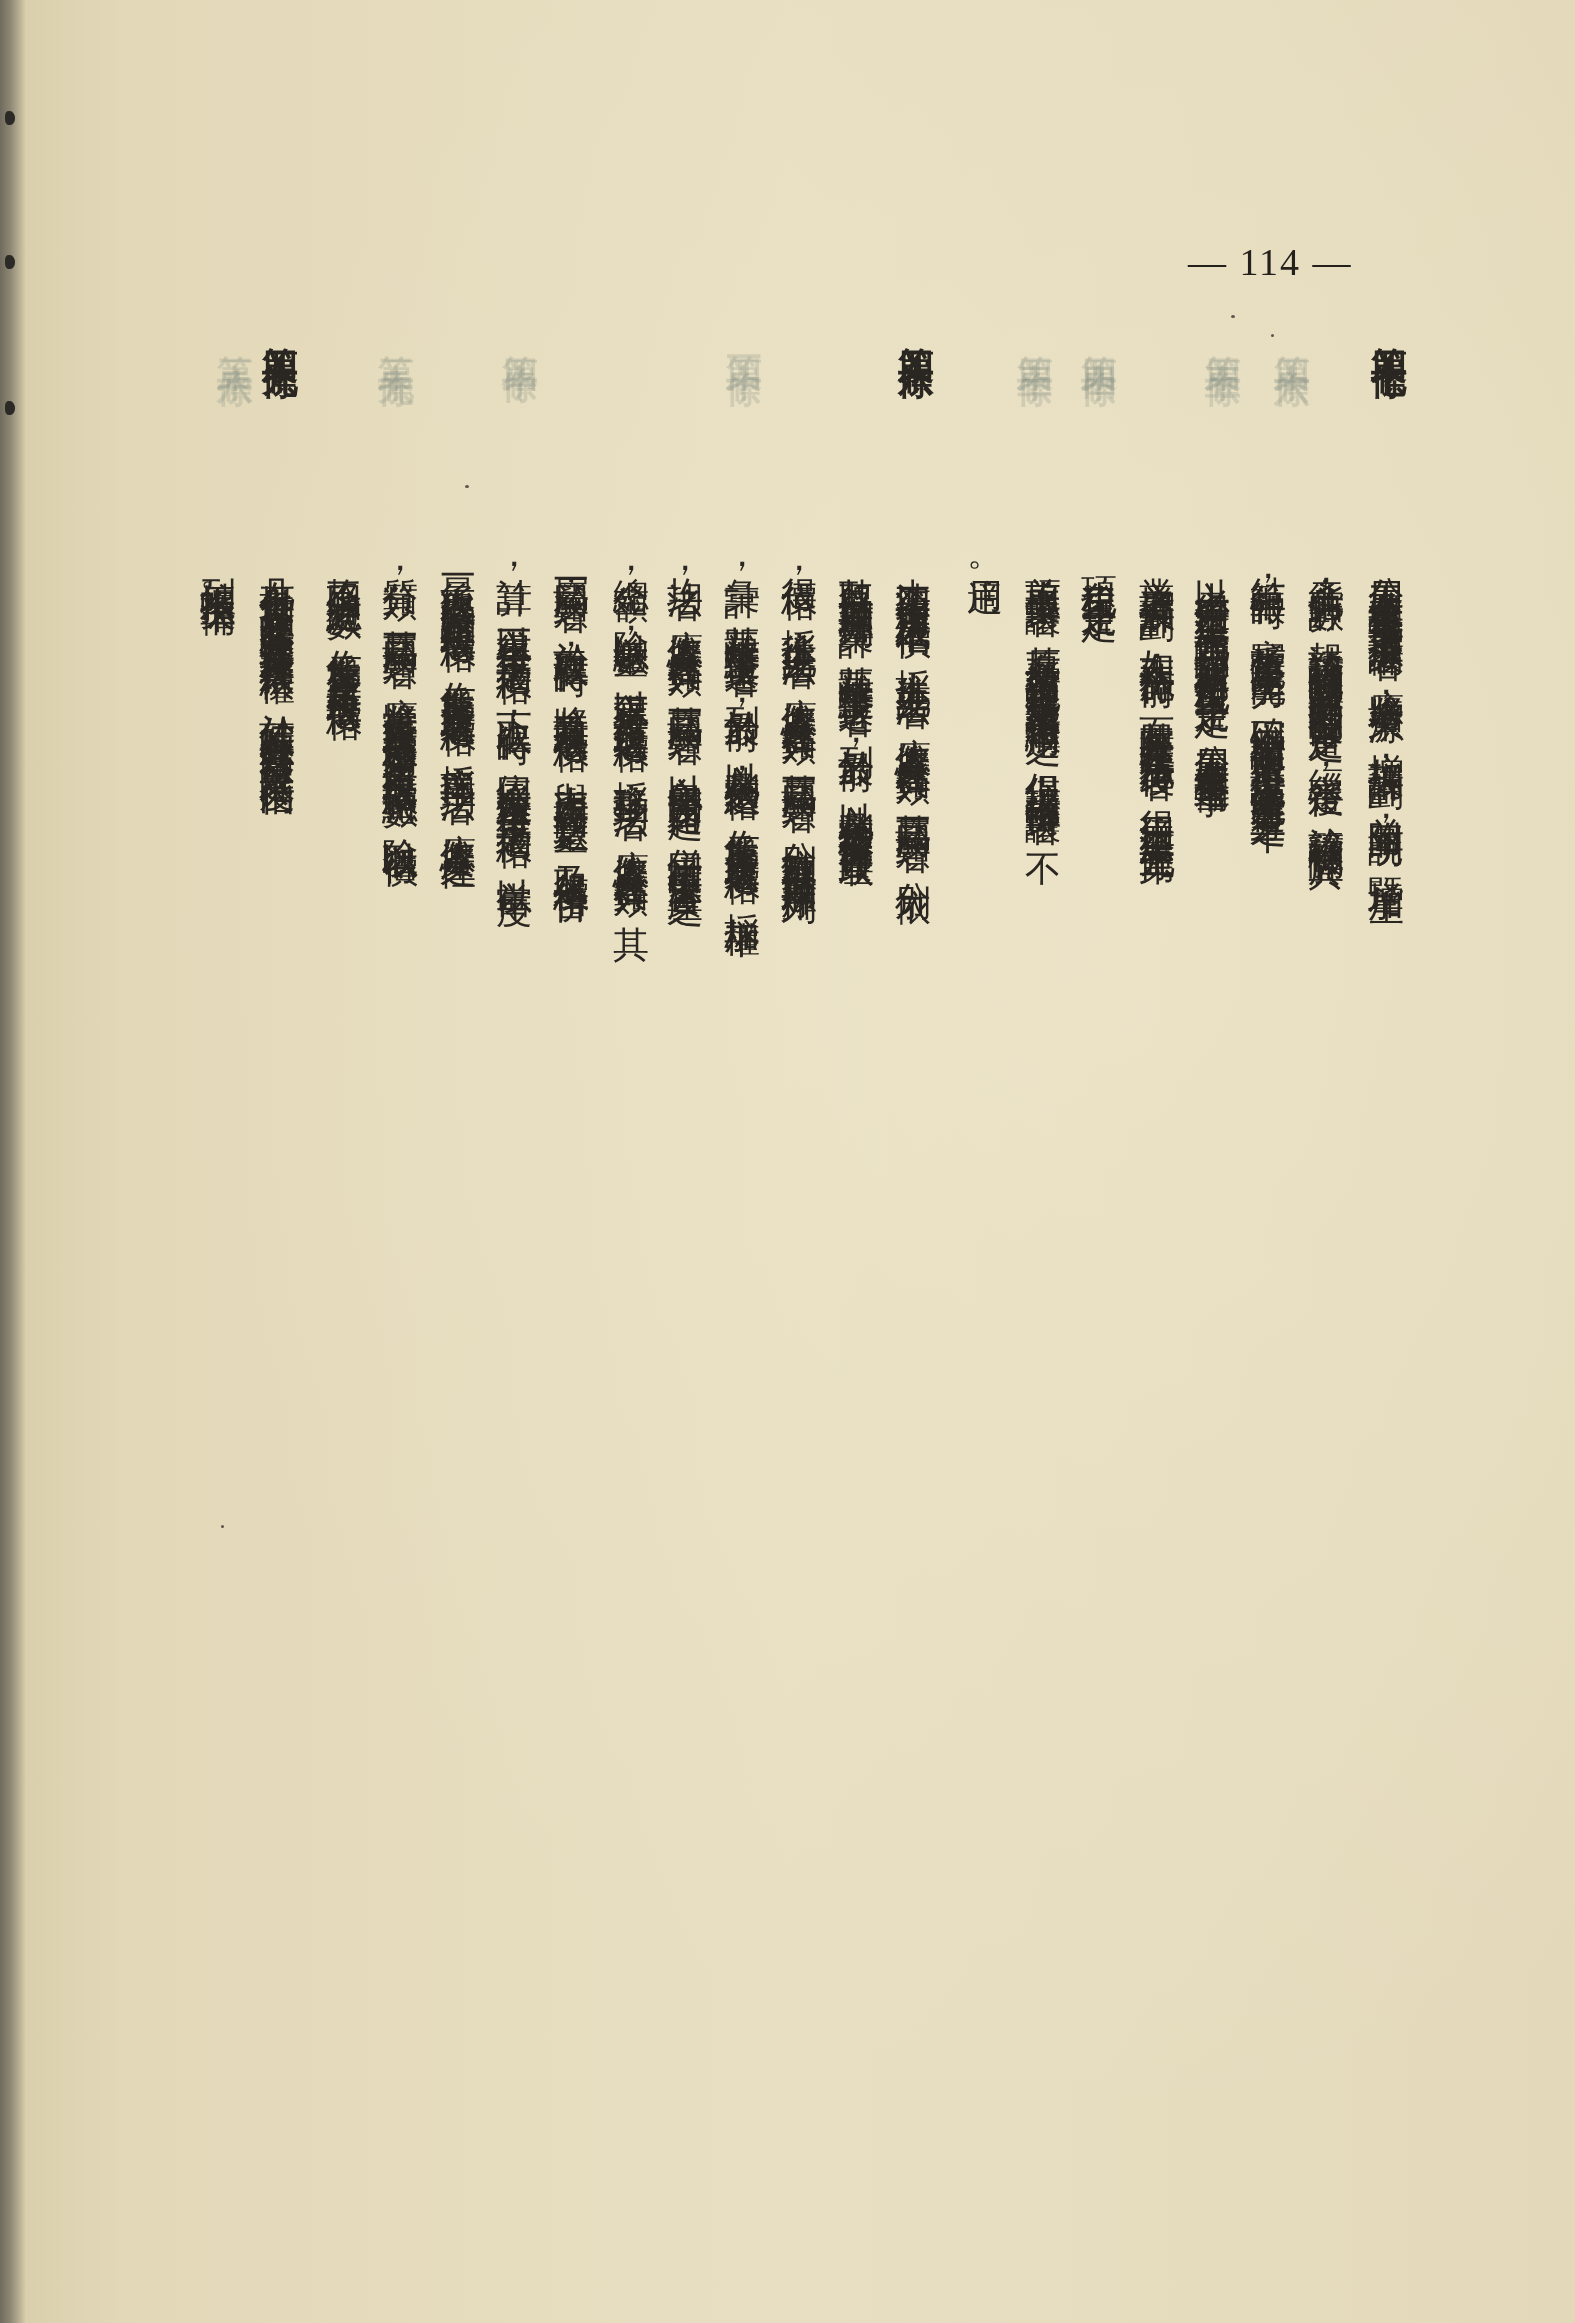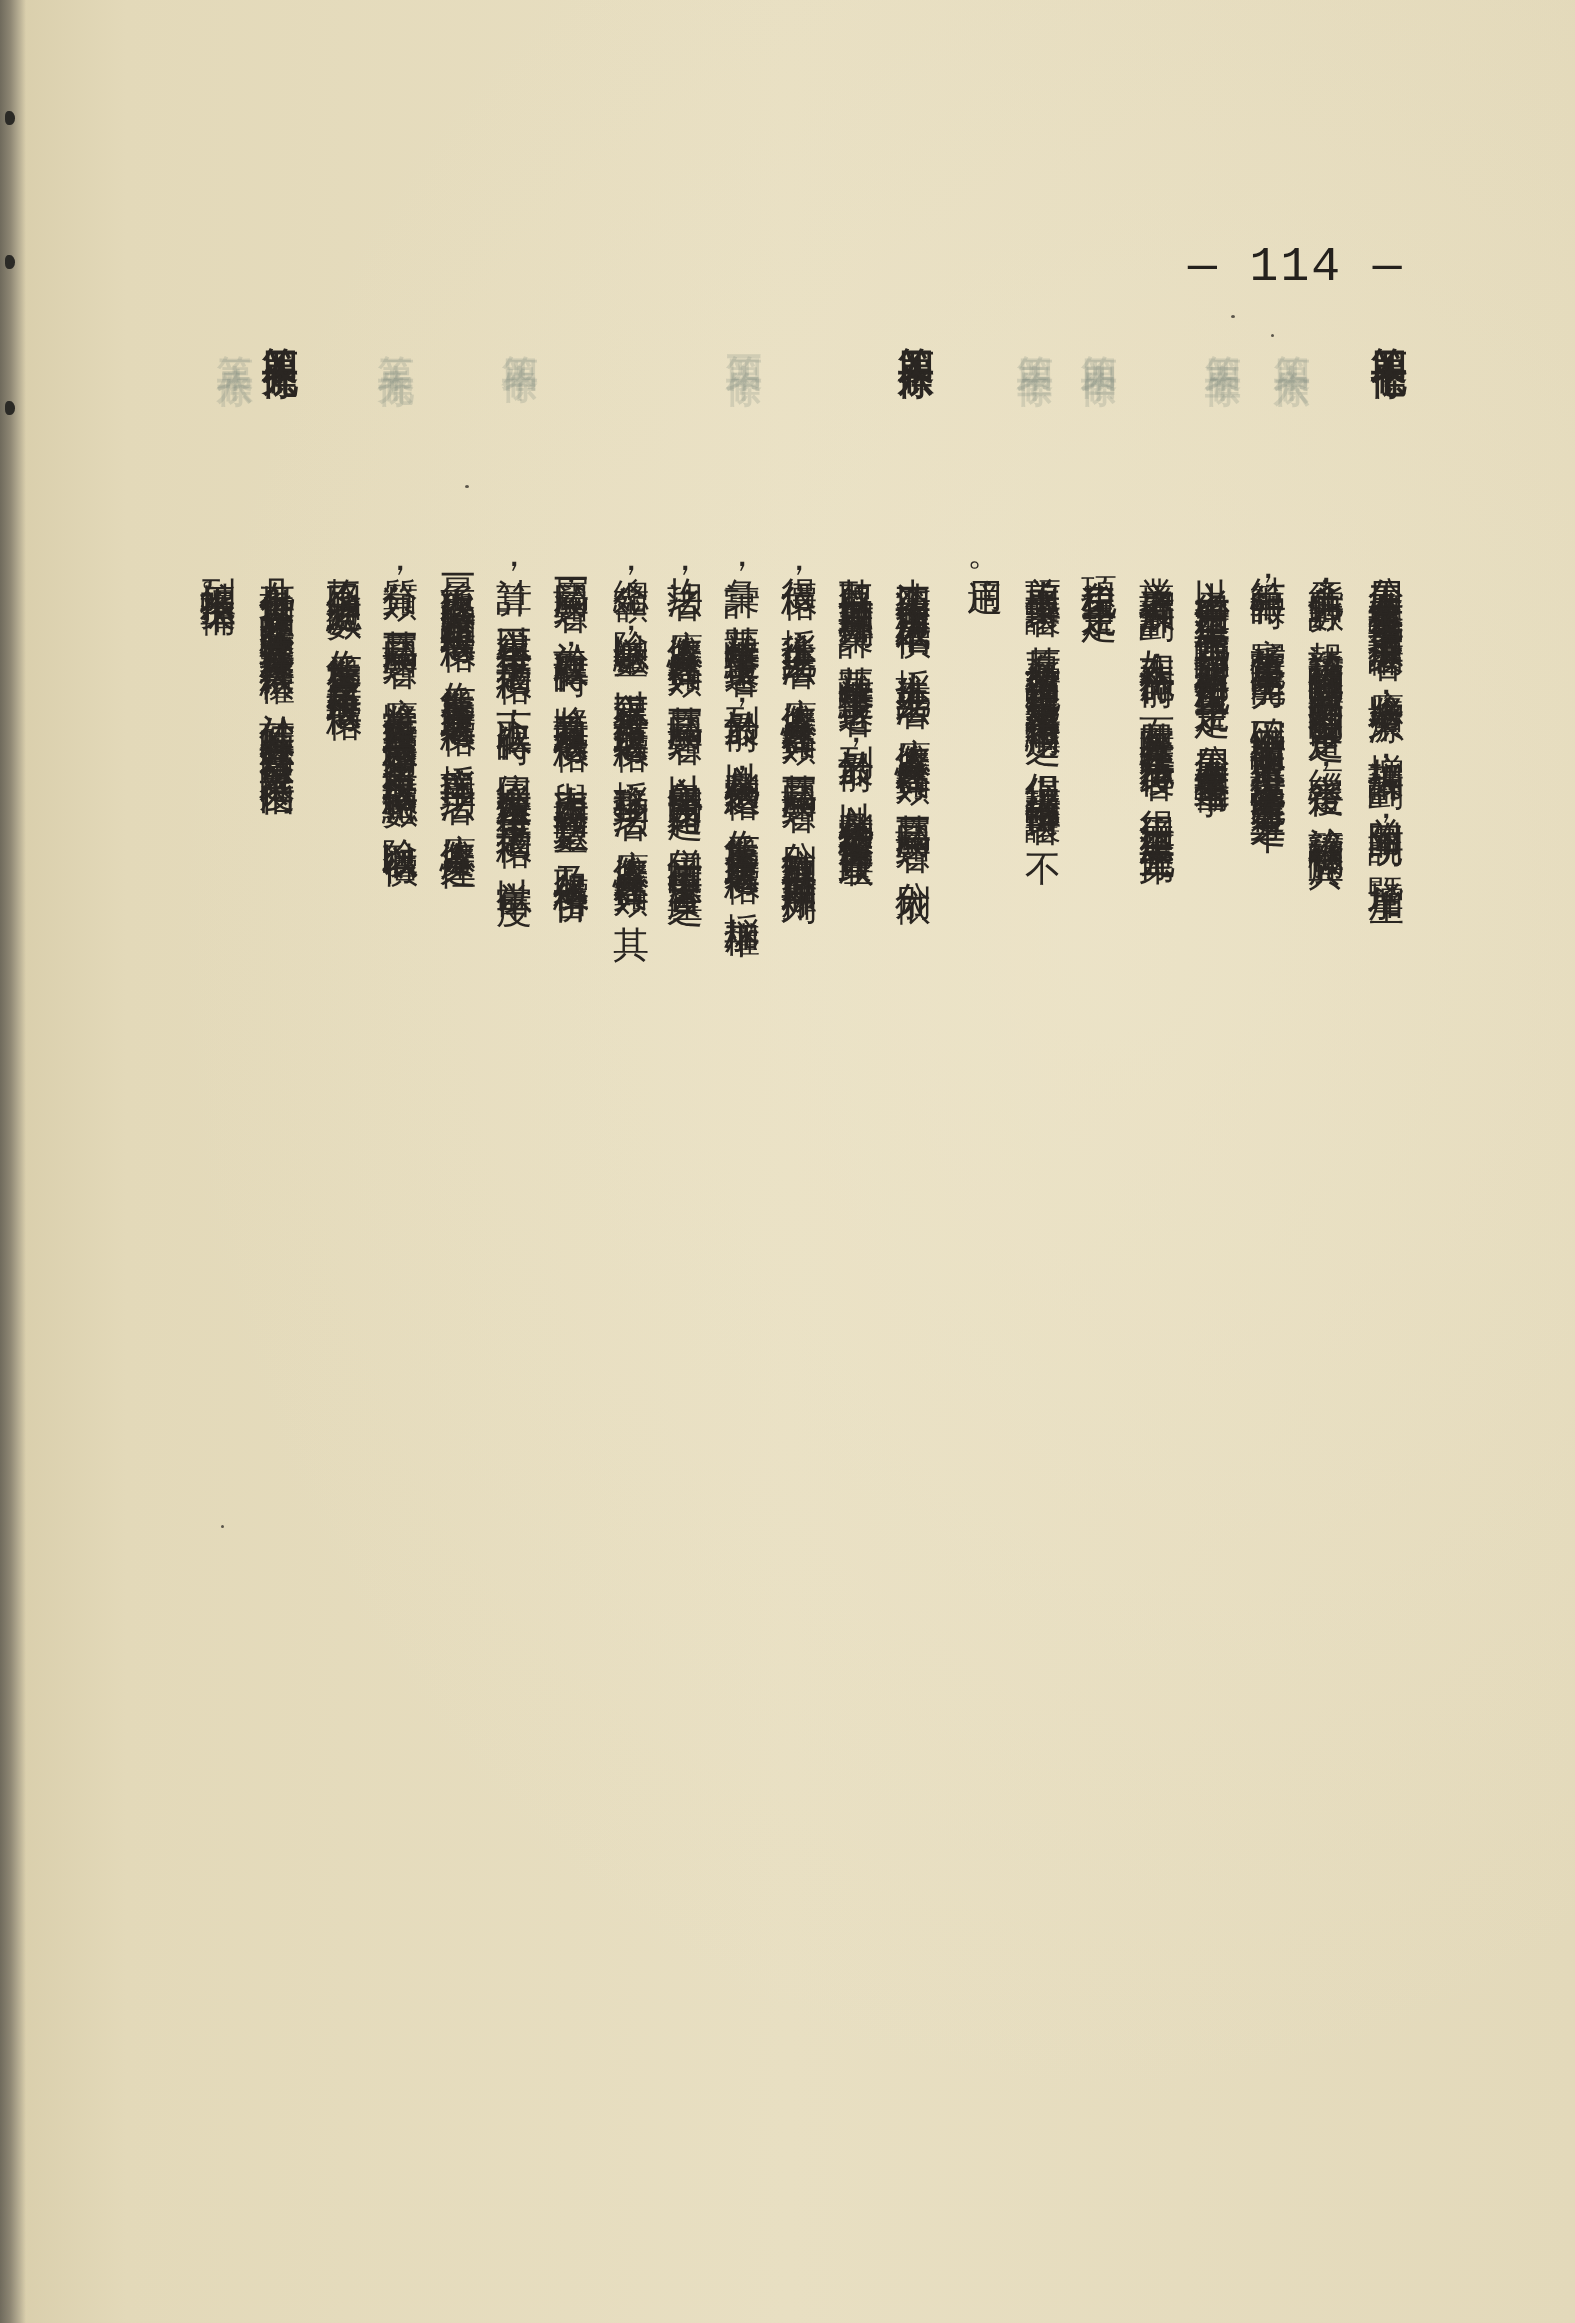--- a/index.html
+++ b/index.html
@@ -33,22 +33,22 @@
       position: absolute;
       left: 5px;
       width: 10px; height: 14px;
       background: #2b2a26;
       border-radius: 40% 60% 55% 45%;
     }
     .page-number {
       position: absolute;
       left: 1188px;
       top: 240px;
-      font-family: Liberation Mono, monospace;
-      font-size: 48px;
+      font-family: Liberation Serif, serif;
+      font-size: 38px;
       letter-spacing: 2px;
       color: #24211d;
       white-space: nowrap;
     }
     .column {
       position: absolute;
       writing-mode: vertical-rl;
       text-orientation: upright;
       font-family: "DejaVu Sans", sans-serif;
       font-size: 36px;

